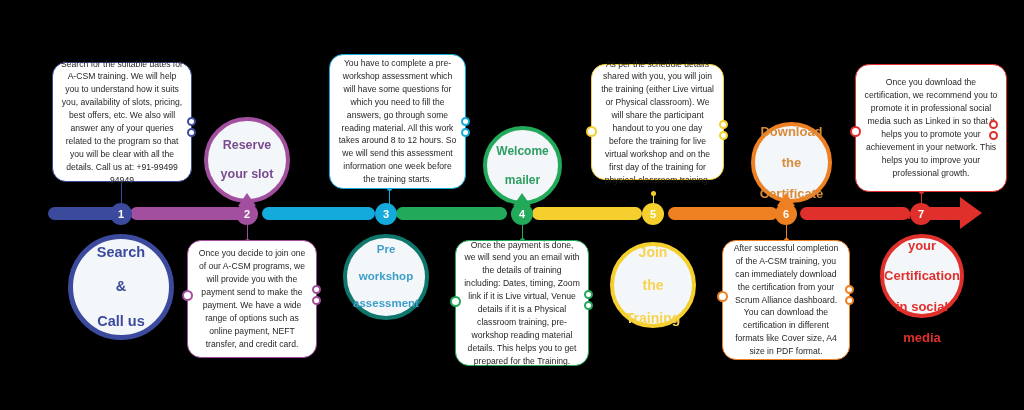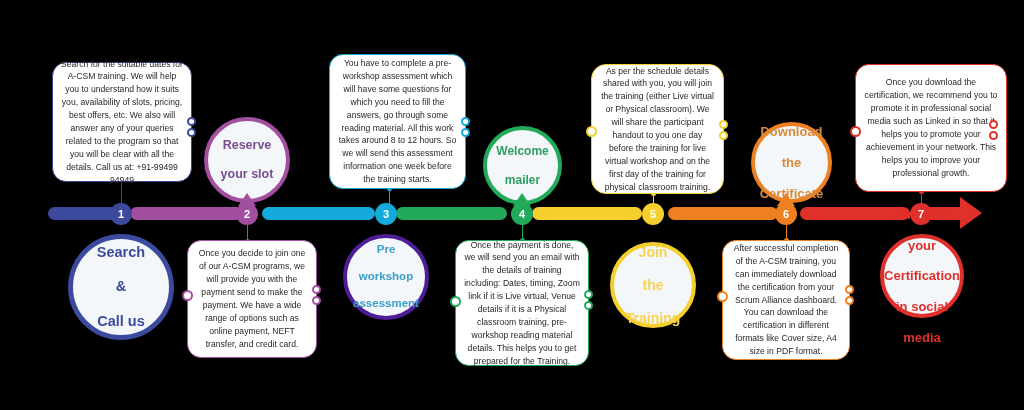--- a/index.html
+++ b/index.html
@@ -200,21 +200,21 @@
   <div class="rings" style="left:461px; top:117px;">
     <div class="ring" style="border-color:#14aadc;"></div>
     <div class="ring" style="border-color:#14aadc;"></div>
   </div>
   <div class="stem" style="left:389px; top:189px; height:18px; background:#14aadc;"></div>
   <div class="stem-dot" style="left:387px; top:186px; background:#14aadc;"></div>
   <div class="node" style="left:375px; background:#14aadc;">
     <span>3</span>
     
   </div>
-  <div class="circle" style="left:343px; top:234px; width:86px; height:86px; border:4px solid #4c1d95; color:#3d9ec9; font-size:11.5px;">
+  <div class="circle" style="left:343px; top:234px; width:86px; height:86px; border:4px solid #0f766e; color:#3d9ec9; font-size:11.5px;">
     <span>
       <span>Pre</span><br>
       <span>workshop</span><br>
       <span>assessment</span>
     </span>
   </div>
 
   <div class="circle" style="left:483px; top:126px; width:79px; height:79px; border:4px solid #22a95a; color:#2e9e62; font-size:12px;">
     <span>
       <span>Welcome</span><br>
@@ -229,21 +229,21 @@
   <div class="stem-dot" style="left:520px; top:238px; background:#22a95a;"></div>
   <div class="callout" style="left:455px; top:240px; width:134px; height:126px; border-color:#22a95a;">
     <p>Once the payment is done, we will send you an email with the details of training including: Dates, timing, Zoom link if it is Live virtual, Venue details if it is a Physical classroom training, pre-workshop reading material details. This helps you to get prepared for the Training.</p>
   </div>
   <div class="rings" style="left:584px; top:290px;">
     <div class="ring" style="border-color:#22a95a;"></div>
     <div class="ring" style="border-color:#22a95a;"></div>
   </div>
   <div class="ring-single" style="left:450px; top:296px; border-color:#22a95a;"></div>
 
-  <div class="callout" style="left:591px; top:64px; width:133px; height:130px; border-color:#f5cf2e;border-radius:15px;">
+  <div class="callout" style="left:591px; top:64px; width:133px; height:116px; border-color:#f5cf2e;">
     <p>As per the schedule details shared with you, you will join the training (either Live virtual or Physical classroom). We will share the participant handout to you one day before the training for live virtual workshop and on the first day of the training for physical classroom training.</p>
   </div>
   <div class="rings" style="left:719px; top:120px;">
     <div class="ring" style="border-color:#f5cf2e;"></div>
     <div class="ring" style="border-color:#f5cf2e;"></div>
   </div>
   <div class="ring-single" style="left:586px; top:126px; border-color:#f5cf2e;"></div>
   <div class="stem" style="left:653px; top:194px; height:13px; background:#f5cf2e;"></div>
   <div class="stem-dot" style="left:651px; top:191px; background:#f5cf2e;"></div>
   <div class="node" style="left:642px; background:#f5cf2e;">

